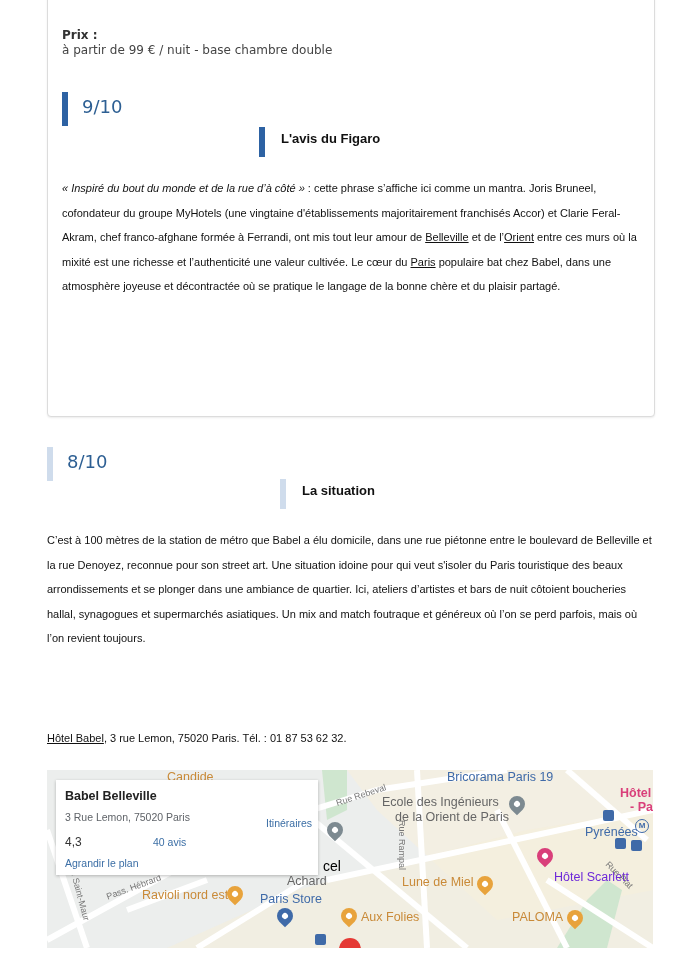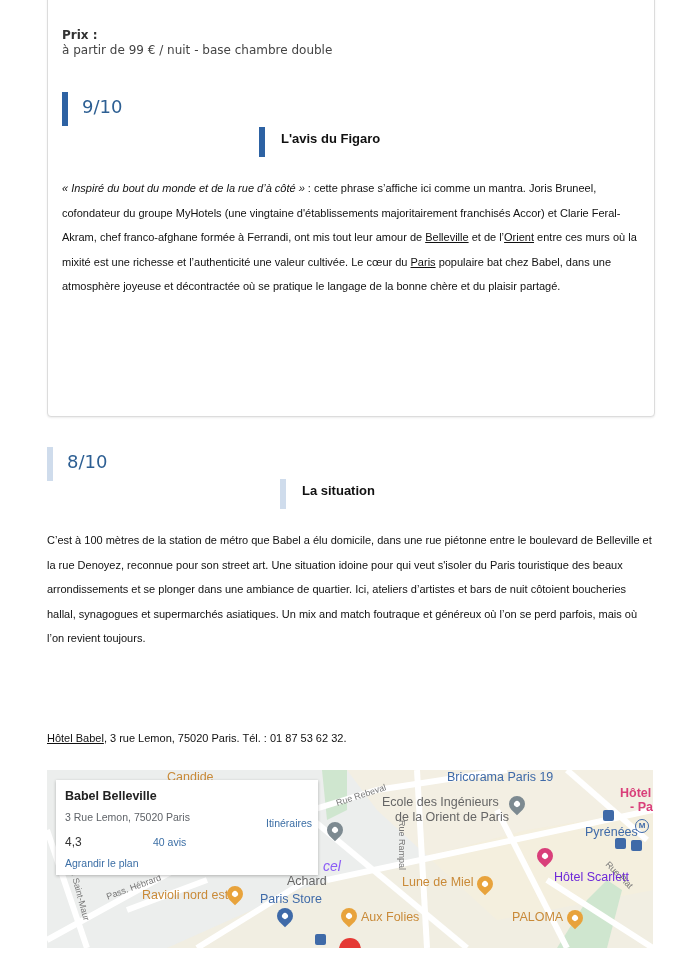--- a/index.html
+++ b/index.html
@@ -101,21 +101,21 @@
   <div class="map-label" style="left:573px; top:16px; color:#d93f7a; font-weight:bold;">Hôtel</div>
   <div class="map-label" style="left:583px; top:30px; color:#d93f7a; font-weight:bold;">- Pa</div>
   <div class="sq" style="left:556px; top:40px;"></div>
   <div class="map-label" style="left:538px; top:48px; color:#3f6aa8;margin-top:7px;">Pyrénées</div>
   <div class="metro" style="left:588px; top:49px;">M</div>
   <div class="sq" style="left:568px; top:68px;"></div>
   <div class="sq" style="left:584px; top:70px;"></div>
   <div class="map-label" style="left:330px; top:70px; color:#777; font-size:9px; transform:rotate(90deg);">Rue Rampal</div>
   <div class="pin" style="left:490px; top:78px; background:#d93f7a;"></div>
   <div class="map-label" style="left:507px; top:100px; color:#6d28d9; font-weight:normal;">Hôtel Scarlett</div>
-  <div class="map-label" style="left:276px; top:88px; color:#8b5cf6; font-size:14px;font-style:italic;">cel</div>
+  <div class="map-label" style="left:276px; top:88px; color:#000000; font-size:14px;">cel</div>
   <div class="map-label" style="left:240px; top:104px; color:#666;">Achard</div>
   <div class="map-label" style="left:355px; top:105px; color:#c98a38;">Lune de Miel</div>
   <div class="pin" style="left:430px; top:106px; background:#e8a33c;"></div>
   <div class="map-label" style="left:555px; top:100px; color:#777; font-size:9px; transform:rotate(45deg);">Rue Piat</div>
   <div class="map-label" style="left:0px; top:115px; color:#777; font-size:9px; transform:rotate(75deg);">Rue Saint-Maur</div>
   <div class="map-label" style="left:58px; top:112px; color:#777; font-size:9px; transform:rotate(-20deg);">Pass. Hébrard</div>
   <div class="map-label" style="left:95px; top:118px; color:#c98a38;">Ravioli nord est</div>
   <div class="pin" style="left:180px; top:116px; background:#e8a33c;"></div>
   <div class="map-label" style="left:213px; top:122px; color:#3f6aa8;">Paris Store</div>
   <div class="pin" style="left:230px; top:138px; background:#3f6aa8;"></div>

